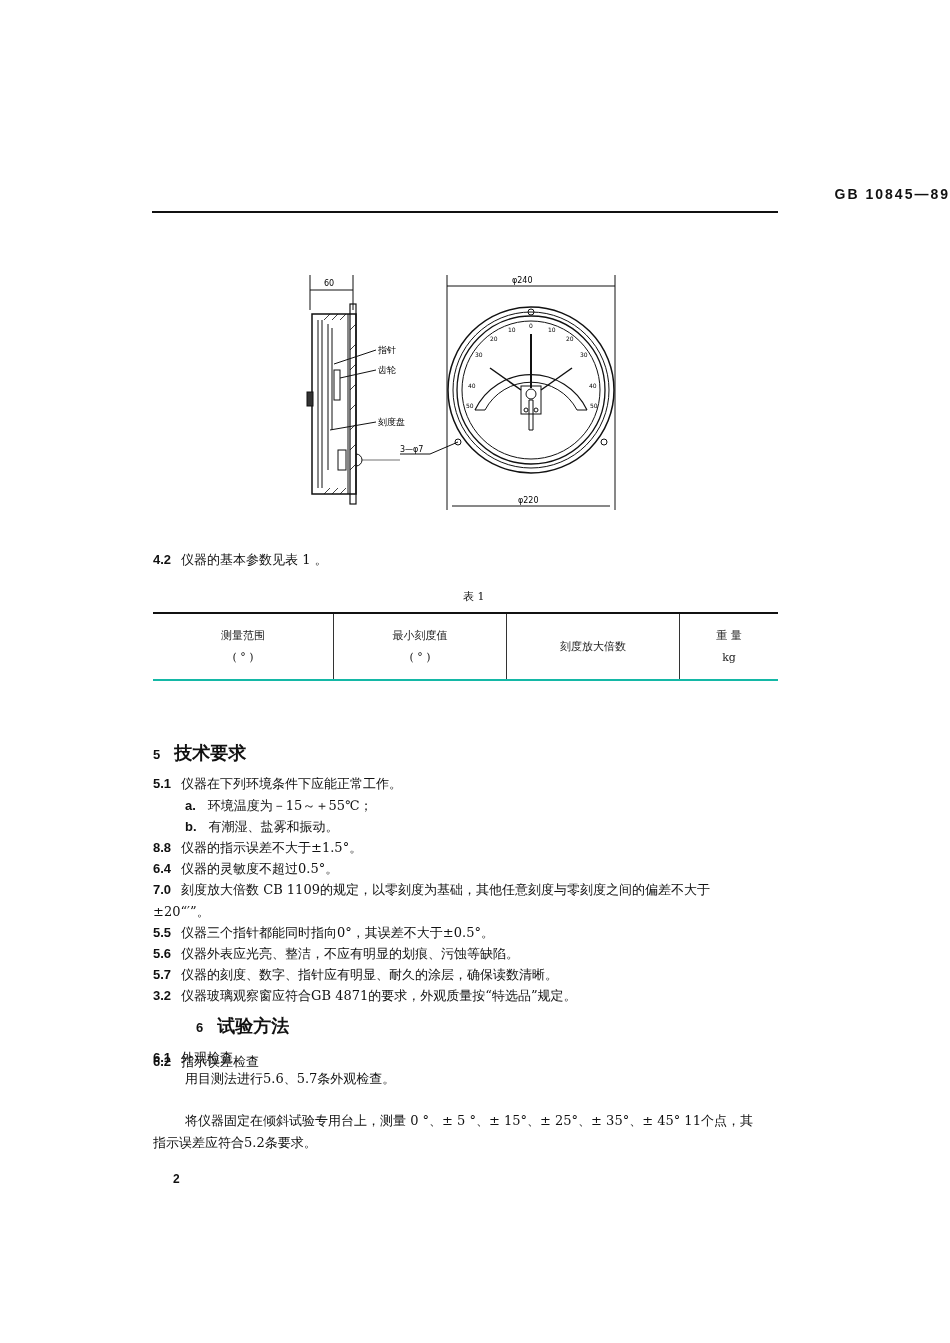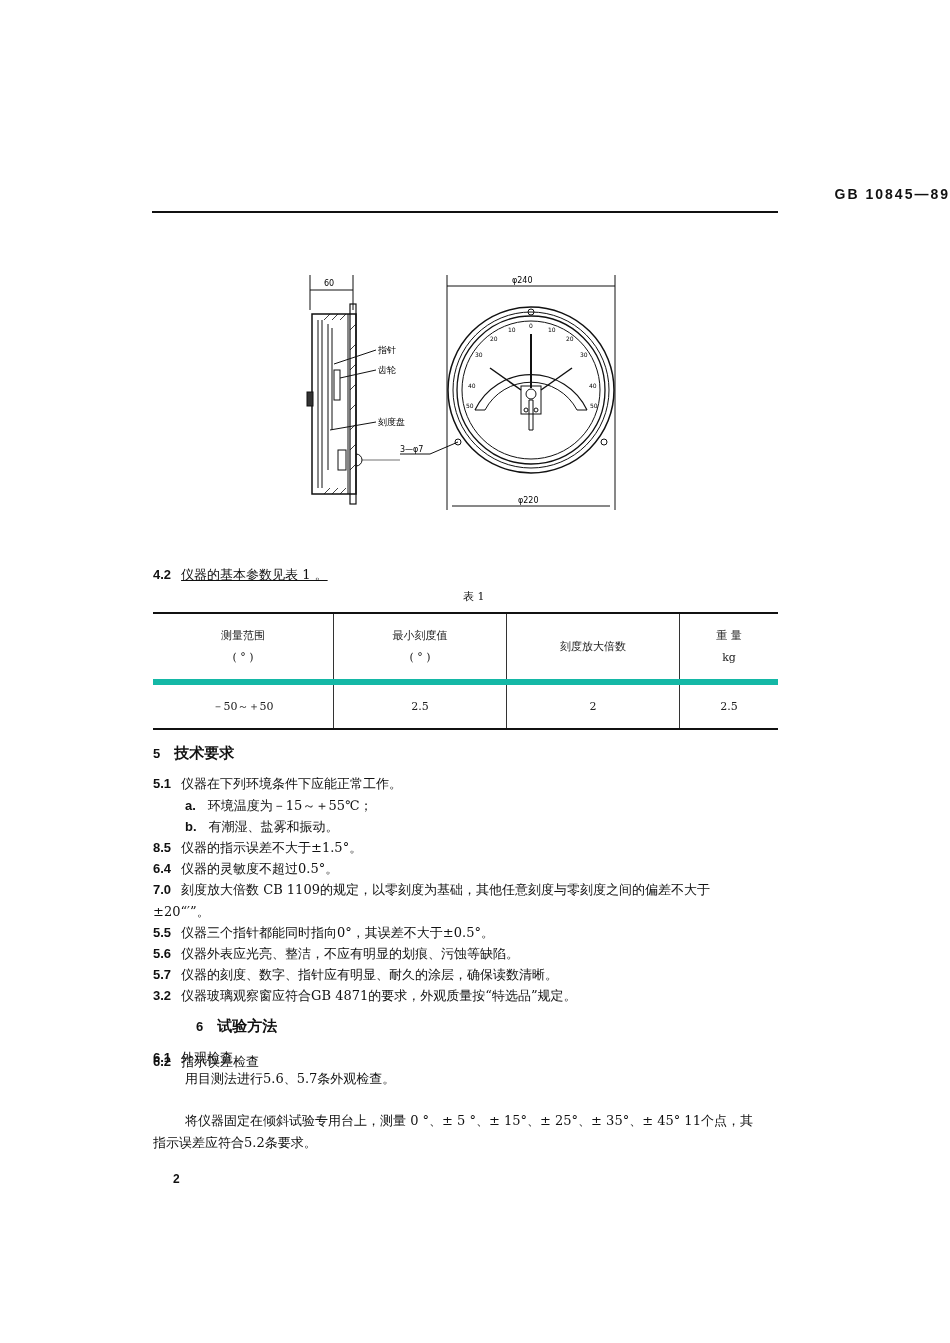--- a/index.html
+++ b/index.html
@@ -8,26 +8,26 @@
   .abs { position: absolute; }
   .header-title { left: 0; width: 950px; top: 186px; text-align: right;
          font-family: "Liberation Sans", "DejaVu Sans", sans-serif; font-weight: bold;
          font-size: 14px; letter-spacing: 2px; }
   .header-rule { left: 152px; top: 211px; width: 626px; height: 2px; background: #111; }
   .figure { left: 290px; top: 270px; width: 340px; height: 250px; }
   .sec { font-size: 13px; line-height: 20px; white-space: nowrap; }
   .num { font-family: "Liberation Sans", "DejaVu Sans", sans-serif; font-weight: bold;
          display: inline-block; margin-right: 10px; }
   .heading .num { margin-right: 14px; }
-  .heading .txt { font-family: "DejaVu Sans", sans-serif; font-weight: bold; font-size: 15px; }
+  .heading .txt { font-family: "DejaVu Sans", sans-serif; font-weight: bold; font-size: 18px; }
   .sub .num { margin-right: 12px; font-weight: bold; font-family: "Liberation Sans", sans-serif; }
   table.params { border-collapse: collapse; position: absolute; left: 153px; top: 612px;
          width: 625px; font-size: 11px; }
   table.params td { text-align: center; color: #222; }
-  table.params tr.h td { height: 63px; border-top: 2px solid #111; border-bottom: 6px solid #14b8a6; line-height: 22px; }
+  table.params tr.h td { height: 63px; border-top: 2px solid #111; border-bottom: 2px solid #14b8a6; line-height: 22px; }
   table.params tr.d td { height: 41px; border-bottom: 2px solid #111; }
   table.params td + td { border-left: 1px solid #333; }
   .tbl-caption { left: 463px; top: 589px; font-size: 11px; }
   .page-num { left: 173px; top: 1172px; font-family: "Liberation Sans", sans-serif;
          font-weight: bold; font-size: 12px; }
 </style>
 </head>
 <body>
 
 <div class="abs header-title">GB 10845—89</div>
@@ -120,21 +120,21 @@
       <text x="185" y="87">30</text>
         <text x="290" y="87">30</text>
       <text x="178" y="118">40</text>
         <text x="299" y="118">40</text>
       <text x="176" y="138">50</text>
         <text x="300" y="138">50</text>
     </g>
   </svg>
 </div>
 
-<div class="abs sec" style="left:153px; top:565px;text-decoration:underline;">
+<div class="abs sec" style="left:153px; top:550px;">
   <span class="num">4.2</span><span>仪器的基本参数见表 1 。</span>
 </div>
 
 <div class="abs tbl-caption">表 1</div>
 
 <table class="params">
   <tbody>
       <tr class="h">
     <td style="width:178px">
           <div>测量范围</div>
@@ -145,44 +145,38 @@
           <div>( ° )</div>
         </td>
     <td style="width:170px">
           <div>刻度放大倍数</div>
         </td>
     <td>
           <div>重  量</div>
           <div>kg</div>
         </td>
   </tr>
-  <tr class="d">
-    <td>－50～＋50</td>
-    <td>2.5</td>
-    <td>2</td>
-    <td>2.5</td>
-  </tr>
 </tbody>
   </table>
 
 <div class="abs sec heading" style="left:153px; top:743px;">
   <span class="num">5</span><span class="txt">技术要求</span>
 </div>
 
 <div class="abs sec" style="left:153px; top:774px;">
   <span class="num">5.1</span><span>仪器在下列环境条件下应能正常工作。</span>
 </div>
 <div class="abs sec sub" style="left:185px; top:796px;">
   <span class="num">a.</span><span>环境温度为－15～＋55℃；</span>
 </div>
 <div class="abs sec sub" style="left:185px; top:817px;">
   <span class="num">b.</span><span>有潮湿、盐雾和振动。</span>
 </div>
 <div class="abs sec" style="left:153px; top:838px;">
-  <span class="num">8.5</span><span>仪器的指示误差不大于±1.5°。</span>
+  <span class="num">8.8</span><span>仪器的指示误差不大于±1.5°。</span>
 </div>
 <div class="abs sec" style="left:153px; top:859px;">
   <span class="num">6.4</span><span>仪器的灵敏度不超过0.5°。</span>
 </div>
 <div class="abs sec" style="left:153px; top:880px;">
   <span class="num">7.0</span><span>刻度放大倍数 CB 1109的规定，以零刻度为基础，其他任意刻度与零刻度之间的偏差不大于</span>
 </div>
 <div class="abs sec" style="left:153px; top:902px;">±20“′”。</div>
 <div class="abs sec" style="left:153px; top:923px;">
   <span class="num">5.5</span><span>仪器三个指针都能同时指向0°，其误差不大于±0.5°。</span>

